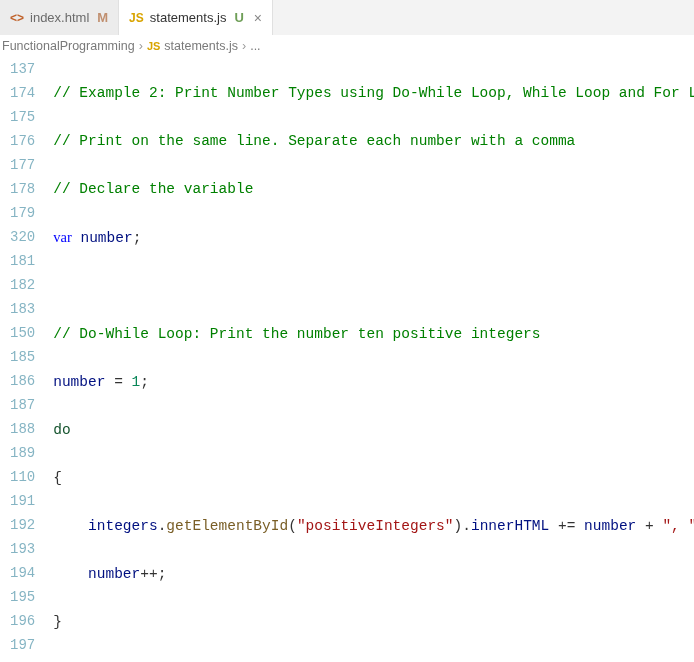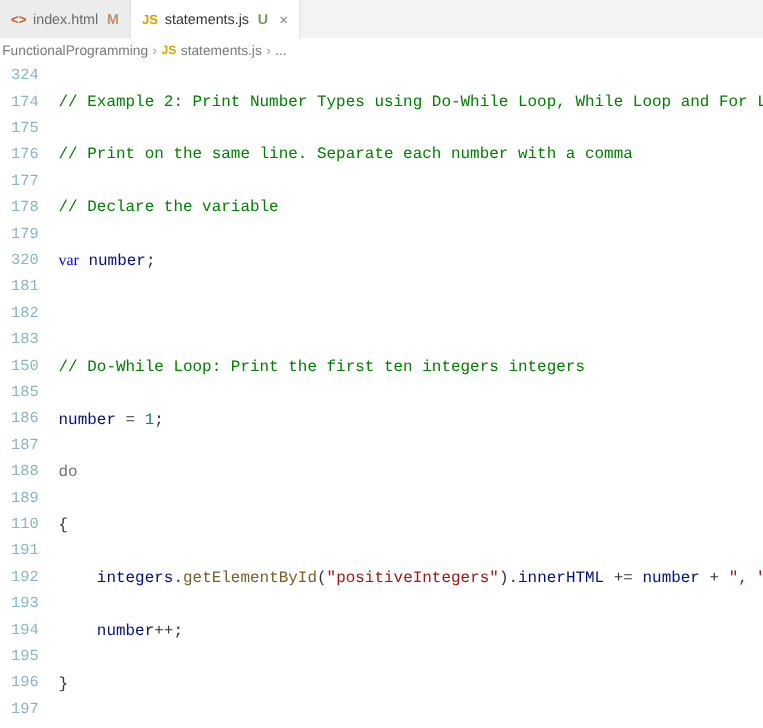--- a/index.html
+++ b/index.html
@@ -69,21 +69,21 @@
   }
   .gutter div { }
   .code {
     flex: 1;
     font-size: 14.5px;
     line-height: 24px;
     white-space: pre;
   }
   .c-comment { color: #008000; }
   .c-key { color: #0000ff; font-family: Liberation Serif, serif; }
-  .c-ctrl { color: #737373; }
+  .c-ctrl { color: #14532d; }
   .c-var { color: #001080; text-align: center; }
   .c-func { color: #795e26; }
   .c-str { color: #a31515; }
   .c-num { color: #098658; }
   .c-punc { color: #333; }
 </style>
 </head>
 <body>
 
 <div class="tab-bar">
@@ -104,21 +104,21 @@
   <span>FunctionalProgramming</span>
   <span class="sep">›</span>
   <span class="icon js">JS</span>
   <span>statements.js</span>
   <span class="sep">›</span>
   <span>...</span>
 </div>
 
 <div class="editor">
   <div class="gutter" id="gutter">
-      <div>324</div>
+      <div>137</div>
       <div>174</div>
       <div>175</div>
       <div>176</div>
       <div>177</div>
       <div>178</div>
       <div>179</div>
       <div>320</div>
       <div>181</div>
       <div>182</div>
       <div>183</div>
@@ -136,21 +136,21 @@
       <div>195</div>
       <div>196</div>
       <div>197</div>
     </div>
   <div class="code">
 <div><span class="c-comment">// Example 2: Print Number Types using Do-While Loop, While Loop and For Loop</span></div>
 <div><span class="c-comment">// Print on the same line. Separate each number with a comma</span></div>
 <div><span class="c-comment">// Declare the variable</span></div>
 <div><span class="c-key">var</span> <span class="c-var">number</span><span class="c-punc">;</span></div>
 <div> </div>
-<div><span class="c-comment">// Do-While Loop: Print the first ten integers integers</span></div>
+<div><span class="c-comment">// Do-While Loop: Print the number ten positive integers</span></div>
 <div><span class="c-var">number</span> <span class="c-punc">=</span> <span class="c-num">1</span><span class="c-punc">;</span></div>
 <div><span class="c-ctrl">do</span></div>
 <div><span class="c-punc">{</span></div>
 <div>    <span class="c-var">integers</span><span class="c-punc">.</span><span class="c-func">getElementById</span><span class="c-punc">(</span><span class="c-str">"positiveIntegers"</span><span class="c-punc">).</span><span class="c-var">innerHTML</span> <span class="c-punc">+=</span> <span class="c-var">number</span> <span class="c-punc">+</span> <span class="c-str">", "</span></div>
 <div>    <span class="c-var">number</span><span class="c-punc">++;</span></div>
 <div><span class="c-punc">}</span></div>
 <div><span class="c-ctrl">while</span> <span class="c-punc">(</span><span class="c-var">number</span> <span class="c-punc">&lt;=</span> <span class="c-num">10</span><span class="c-punc">);</span></div>
 
 
 

